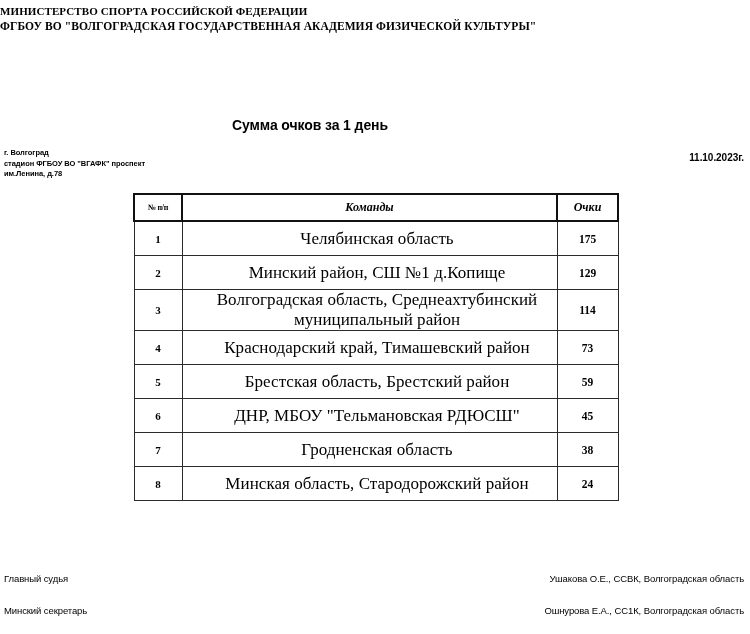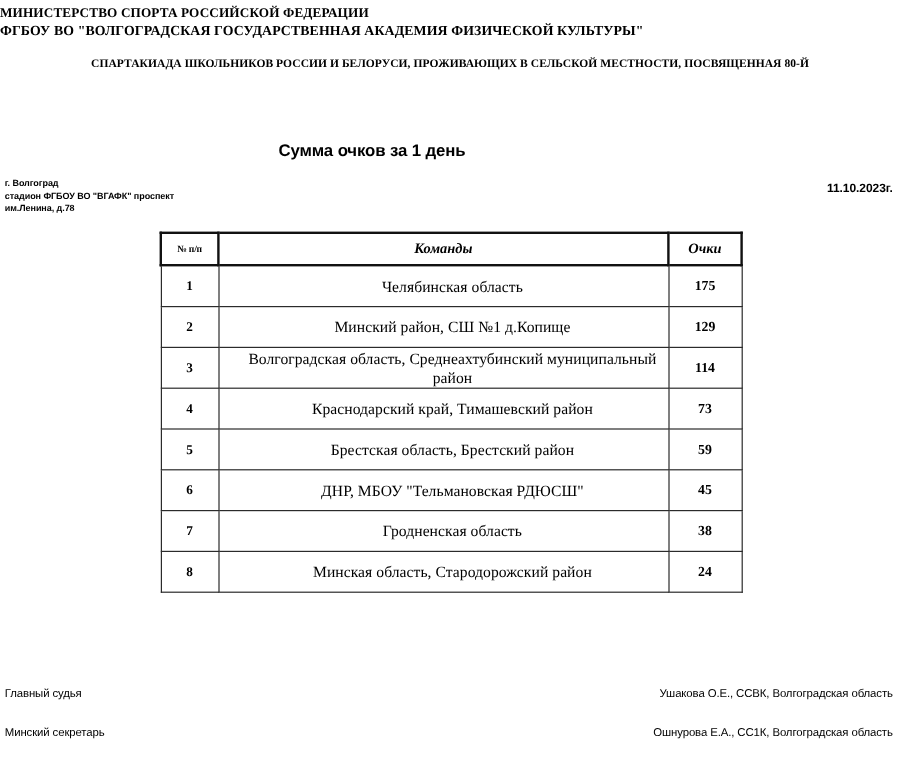--- a/index.html
+++ b/index.html
@@ -112,21 +112,21 @@
   .results-table thead th.h-num {
     font-style: normal;
     font-size: 8px;
     letter-spacing: -0.2px;
   }
   .results-table tbody td.cell-num {
     font-weight: bold;
     font-size: 11px;
   }
   .results-table tbody td.cell-team {
-    font-size: 13px;
+    font-size: 17px;
     font-weight: normal;
     letter-spacing: 0.05px;
     padding-left: 17px;
   }
   .results-table tbody td.cell-pts {
     font-weight: bold;
     font-size: 11.5px;
     margin-top: 36px;
   }
 
@@ -153,21 +153,20 @@
 </style>
 </head>
 <body>
 
 <div class="org-header">
   <div class="line-1">МИНИСТЕРСТВО СПОРТА РОССИЙСКОЙ ФЕДЕРАЦИИ</div>
   <div class="line-2">ФГБОУ ВО "ВОЛГОГРАДСКАЯ ГОСУДАРСТВЕННАЯ АКАДЕМИЯ ФИЗИЧЕСКОЙ КУЛЬТУРЫ"</div>
 </div>
 
 <div class="event-header">
-  <div>СПАРТАКИАДА ШКОЛЬНИКОВ РОССИИ И БЕЛОРУСИ, ПРОЖИВАЮЩИХ В СЕЛЬСКОЙ МЕСТНОСТИ, ПОСВЯЩЕННАЯ 80-Й</div>
 </div>
 
 <div class="doc-title">Сумма очков за 1 день</div>
 
 <div class="venue">
   <div>г. Волгоград</div>
   <div>стадион ФГБОУ ВО "ВГАФК" проспект</div>
   <div>им.Ленина, д.78</div>
 </div>
 <div class="doc-date">11.10.2023г.</div>

